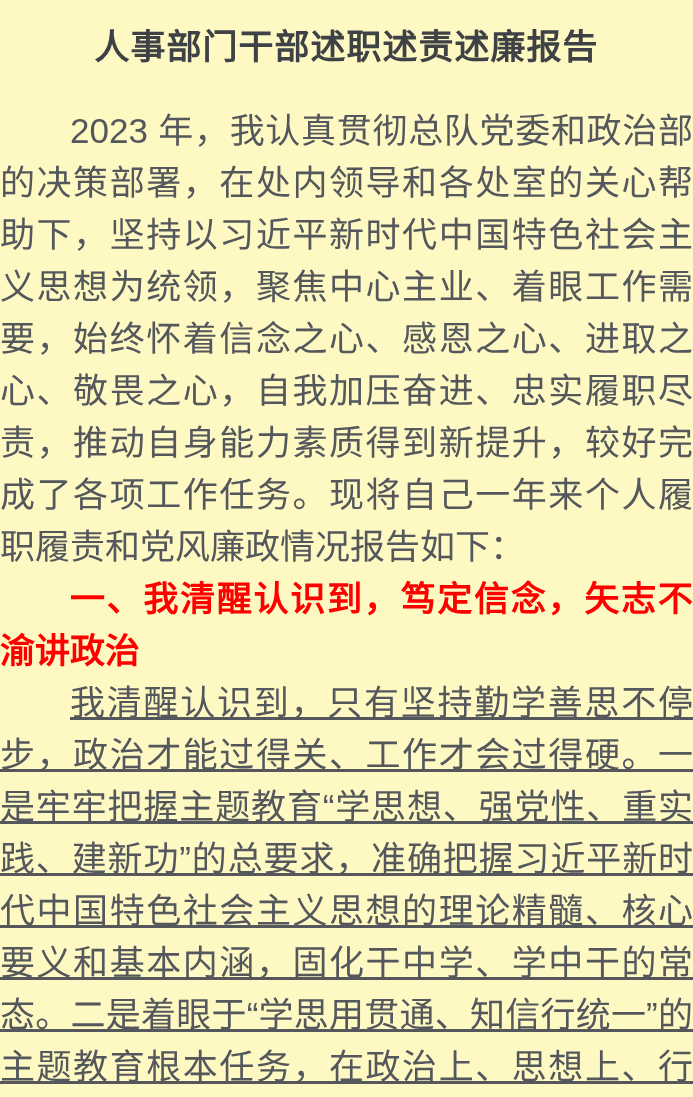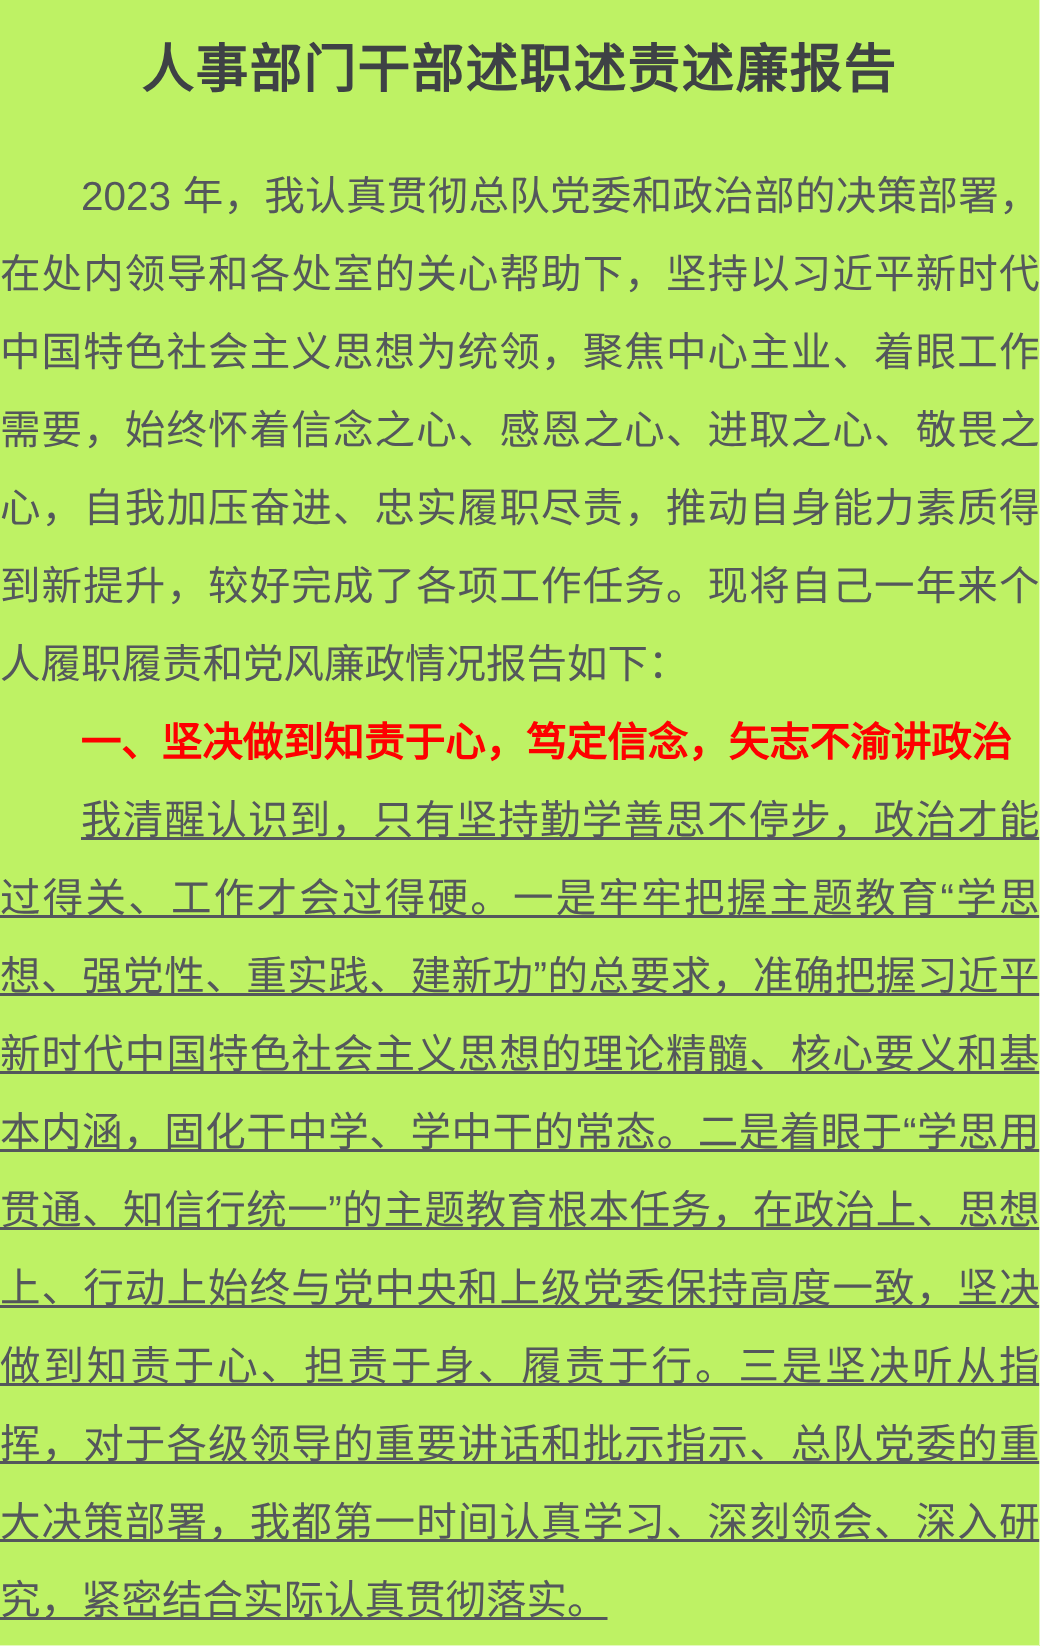--- a/index.html
+++ b/index.html
@@ -5,52 +5,52 @@
   html, body {
     margin: 0;
     padding: 0;
     background: #ffffff;
   }
   .page {
     position: relative;
     width: 693px;
     height: 1097px;
     margin: 0 auto;
-    background: #bef264;
+    background: #fef9c3;
     overflow: hidden;
     font-family: "Liberation Sans", "DejaVu Sans", sans-serif;
   }
   .title {
     margin: 22px 0 34px 0;
     font-size: 35px;
     line-height: 49px;
     font-weight: 700;
     text-align: center;
     color: #3e4145;
     letter-spacing: 1px;
   }
   .para {
     margin: 0;
-    font-size: 27px;
+    font-size: 35px;
     line-height: 52px;
     text-align: justify;
     text-justify: inter-ideograph;
     text-indent: 2em;
     word-break: break-all;
     color: #54575c;
   }
   .para.heading {
     color: #fe0000;
     font-weight: 700;
   }
 </style>
 </head>
 <body>
 
 <div class="page">
   <h1 class="title" style="color: rgb(62, 65, 69);">人事部门干部述职述责述廉报告</h1>
 
   <p class="para" style="color: rgb(84, 87, 92);">2023 年，我认真贯彻总队党委和政治部的决策部署，在处内领导和各处室的关心帮助下，坚持以习近平新时代中国特色社会主义思想为统领，聚焦中心主业、着眼工作需要，始终怀着信念之心、感恩之心、进取之心、敬畏之心，自我加压奋进、忠实履职尽责，推动自身能力素质得到新提升，较好完成了各项工作任务。现将自己一年来个人履职履责和党风廉政情况报告如下：</p>
 
-  <p class="para heading" style="color: rgb(254, 0, 0);">一、坚决做到知责于心，笃定信念，矢志不渝讲政治</p>
+  <p class="para heading" style="color: rgb(254, 0, 0);">一、我清醒认识到，笃定信念，矢志不渝讲政治</p>
 
   <p class="para" style="color: rgb(84, 87, 92); text-decoration: underline;">我清醒认识到，只有坚持勤学善思不停步，政治才能过得关、工作才会过得硬。一是牢牢把握主题教育“学思想、强党性、重实践、建新功”的总要求，准确把握习近平新时代中国特色社会主义思想的理论精髓、核心要义和基本内涵，固化干中学、学中干的常态。二是着眼于“学思用贯通、知信行统一”的主题教育根本任务，在政治上、思想上、行动上始终与党中央和上级党委保持高度一致，坚决做到知责于心、担责于身、履责于行。三是坚决听从指挥，对于各级领导的重要讲话和批示指示、总队党委的重大决策部署，我都第一时间认真学习、深刻领会、深入研究，紧密结合实际认真贯彻落实。</p>
 </div>
 
 </body></html>

